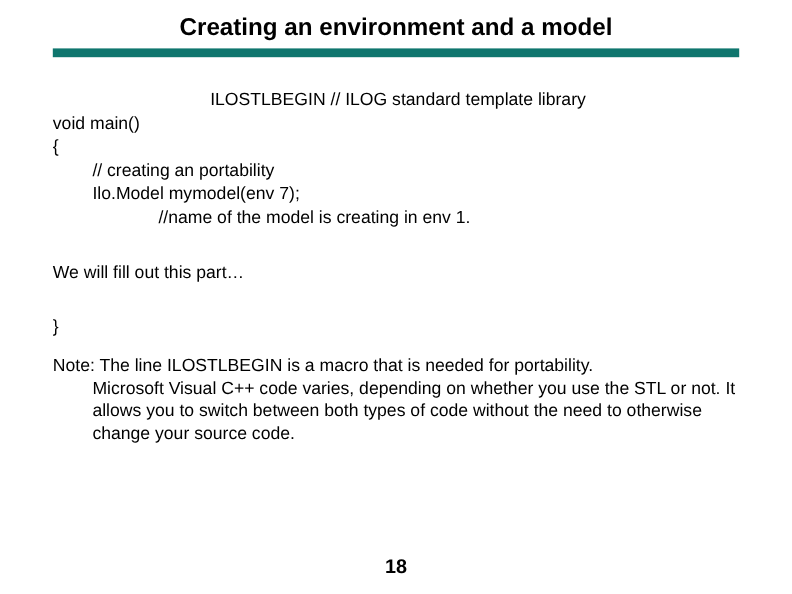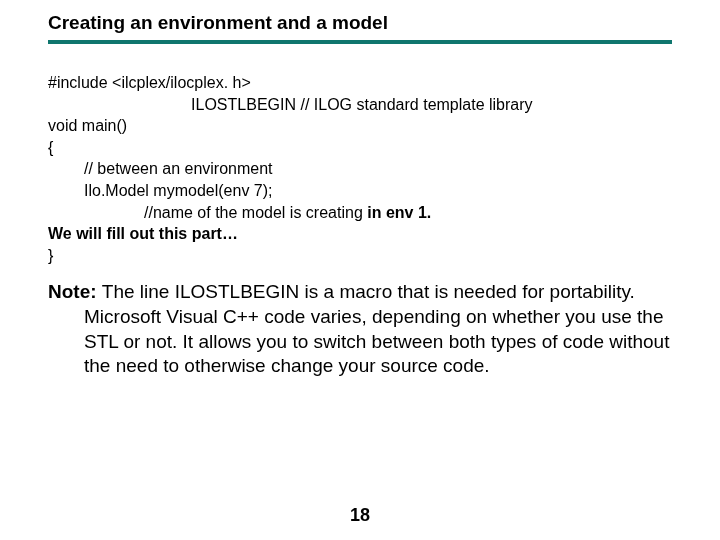--- a/index.html
+++ b/index.html
@@ -12,67 +12,67 @@
     box-sizing: border-box;
   }
   .slide {
     padding: 12px 48px 0 48px;
     box-sizing: border-box;
     width: 720px;
     height: 540px;
     position: relative;
   }
   .title {
-    font-size: 19px;
+    font-size: 22px;
     font-weight: bold;
+    text-align: center;
     padding-bottom: 6px;
-    border-bottom: 4px solid #0f766e;
+    border-bottom: 8px solid #0f766e;
     margin-bottom: 28px;
   }
   .code {
     font-size: 16px;
     line-height: 1.35;
   }
   .indent1 { padding-left: 36px; }
   .indent2 { padding-left: 96px; }
-  .mt10 { margin-top: 0; }
+  .mt10 { margin-top: 28px; }
   .note {
-    font-size: 19px;
+    font-size: 16px;
     line-height: 1.3;
     margin-top: 14px;
   }
   .note-body { padding-left: 36px; }
-  .bold { font-weight: bold; }
+  .bold { font-weight: normal; }
   .pagenum {
     position: absolute;
     left: 0;
     right: 0;
     bottom: 14px;
     text-align: center;
     font-size: 18px;
     font-weight: bold;
   }
 </style>
 </head>
 <body>
 
 <div class="slide">
 
   <div class="title">Creating an environment and a model</div>
 
   <div class="code">
-    <div>#include &lt;ilcplex/ilocplex. h&gt;</div>
     <div>
       <span style="display:inline-block; width:248px;text-align:right;">ILOSTLBEGIN</span>
       <span>// ILOG standard template library</span>
     </div>
     <div>void main()</div>
     <div>{</div>
 
-    <div class="indent1">// between an environment</div>
+    <div class="indent1">// creating an portability</div>
     <div class="indent1">Ilo.Model mymodel(env 7);</div>
     <div class="indent2">
       <span>//name of the model is creating </span><span class="bold">in env 1.</span>
     </div>
 
     <div class="mt10 bold">We will fill out this part…</div>
 
     <div class="mt10">}</div>
   </div>
 

